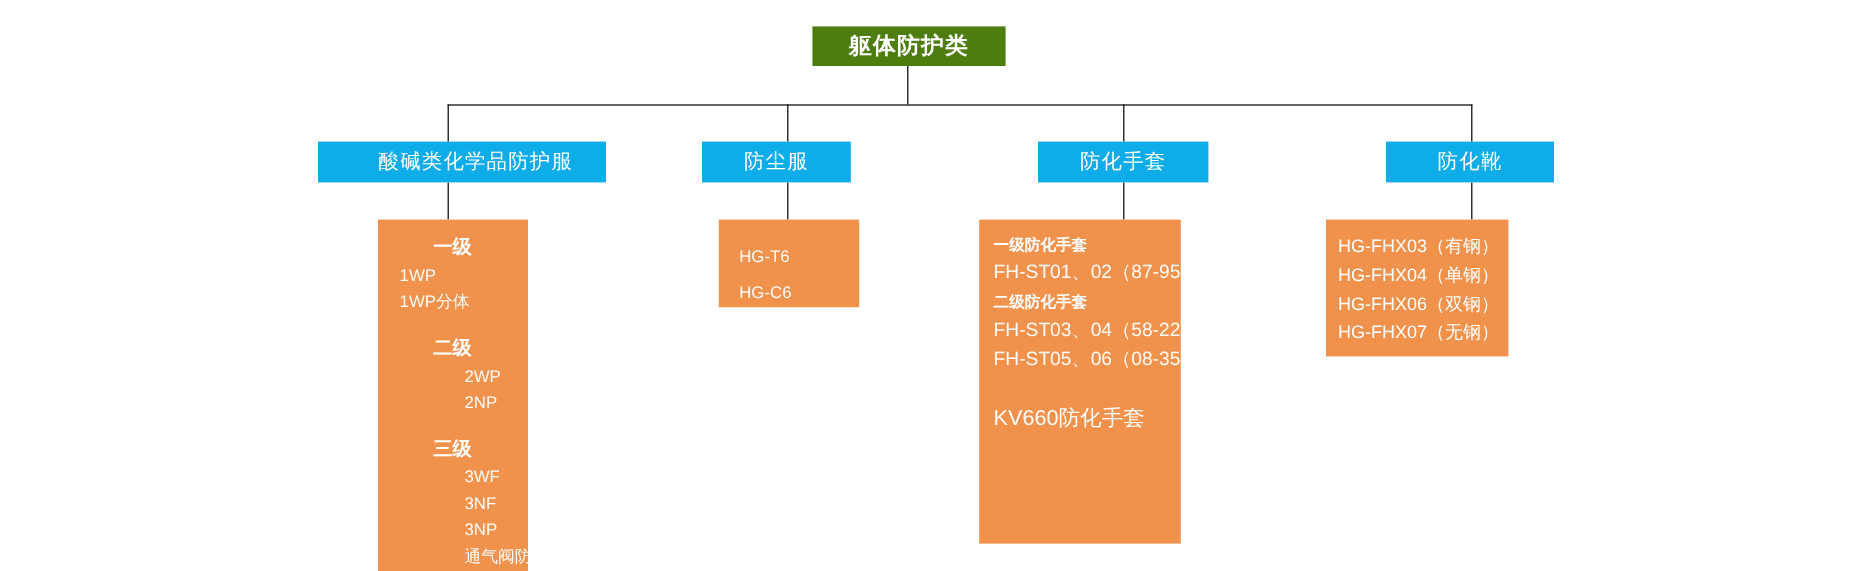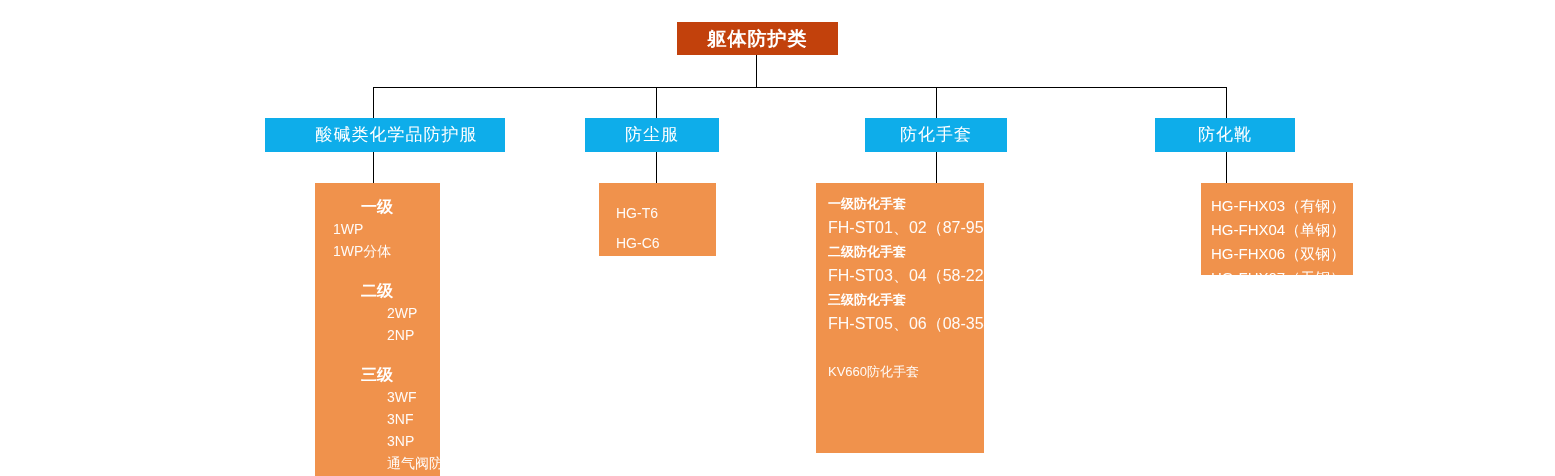--- a/index.html
+++ b/index.html
@@ -19,64 +19,64 @@
     position: absolute;
     background: #000000;
   }
   .line.v { width: 1px; }
   .line.h { height: 1px; }
 
   .root-box {
     position: absolute;
     left: 677px; top: 22px;
     width: 161px; height: 33px;
-    background: #c2410c;
+    background: #4d7c0f;
     color: #ffffff;
     font-size: 19px;
     font-weight: 600;
     line-height: 33px;
     text-align: center;
     letter-spacing: 1px;
   }
   .branch-box {
     position: absolute;
     top: 118px;
     height: 34px;
     background: #0eadea;
     color: #ffffff;
     font-size: 17px;
     line-height: 34px;
     text-align: center;
     letter-spacing: 1px;
   }
   .branch-0 { left: 265px; width: 217px; padding-left: 23px; }
-  .branch-1 { left: 585px; width: 134px; }
+  .branch-1 { left: 585px; width: 124px; }
   .branch-2 { left: 865px; width: 142px; }
   .branch-3 { left: 1155px; width: 140px; }
 
   .panel {
     position: absolute;
     top: 183px;
     background: #f0924c;
     color: #ffffff;
     box-sizing: border-box;
   }
   .panel-0 { left: 315px;  width: 125px; height: 312px; padding: 13px 0 0 18px; }
   .panel-1 { left: 599px;  width: 117px; height: 73px;  padding: 15px 0 0 17px; }
   .panel-2 { left: 816px;  width: 168px; height: 270px; padding: 9px 0 0 12px; }
-  .panel-3 { left: 1201px; width: 152px; height: 92px; padding: 11px 0 0 10px; }
+  .panel-3 { left: 1105px; width: 152px; height: 114px; padding: 11px 0 0 10px; }
 
   .node-item { color: #ffffff; white-space: nowrap; }
   .node-item.heading    { font-size: 16px; font-weight: bold; line-height: 22px; margin-top: 18px; margin-left: 28px; }
   .node-item.heading:first-child { margin-top: 0; }
   .node-item.item       { font-size: 14px; line-height: 22px; color: rgba(255,255,255,0.96); }
   .node-item.indent     { padding-left: 6px; margin-left: 48px; }
   .node-item.heading-sm { font-size: 13px; font-weight: bold; line-height: 24px; }
   .node-item.item-sm    { font-size: 16px; line-height: 24px; color: rgba(255,255,255,0.96); }
-  .node-item.item-xs    { font-size: 13px; line-height: 24px; color: rgba(255,255,255,0.96); }
+  .node-item.item-xs    { font-size: 18px; line-height: 24px; color: rgba(255,255,255,0.96); }
   .node-item.item-wide  { font-size: 14px; line-height: 30px; color: rgba(255,255,255,0.96); }
   .node-item.item-lg    { font-size: 15px; line-height: 24px; }
   .node-item.gap        { margin-top: 24px; }
 </style>
 </head>
 <body>
 
 <div class="chart">
 
   <div class="line v" style="left:756px; top:55px;  height:32px;"></div>
@@ -112,21 +112,20 @@
     </div>
   <div class="panel panel-1">
       <div class="node-item item-wide">HG-T6</div>
       <div class="node-item item-wide">HG-C6</div>
     </div>
   <div class="panel panel-2">
       <div class="node-item heading-sm">一级防化手套</div>
       <div class="node-item item-sm">FH-ST01、02（87-950）</div>
       <div class="node-item heading-sm">二级防化手套</div>
       <div class="node-item item-sm">FH-ST03、04（58-223）</div>
-      <div class="node-item heading-sm">三级防化手套</div>
       <div class="node-item item-sm">FH-ST05、06（08-354）</div>
       <div class="node-item item-xs gap">KV660防化手套</div>
     </div>
   <div class="panel panel-3">
       <div class="node-item item-lg">HG-FHX03（有钢）</div>
       <div class="node-item item-lg">HG-FHX04（单钢）</div>
       <div class="node-item item-lg">HG-FHX06（双钢）</div>
       <div class="node-item item-lg">HG-FHX07（无钢）</div>
     </div>
 

